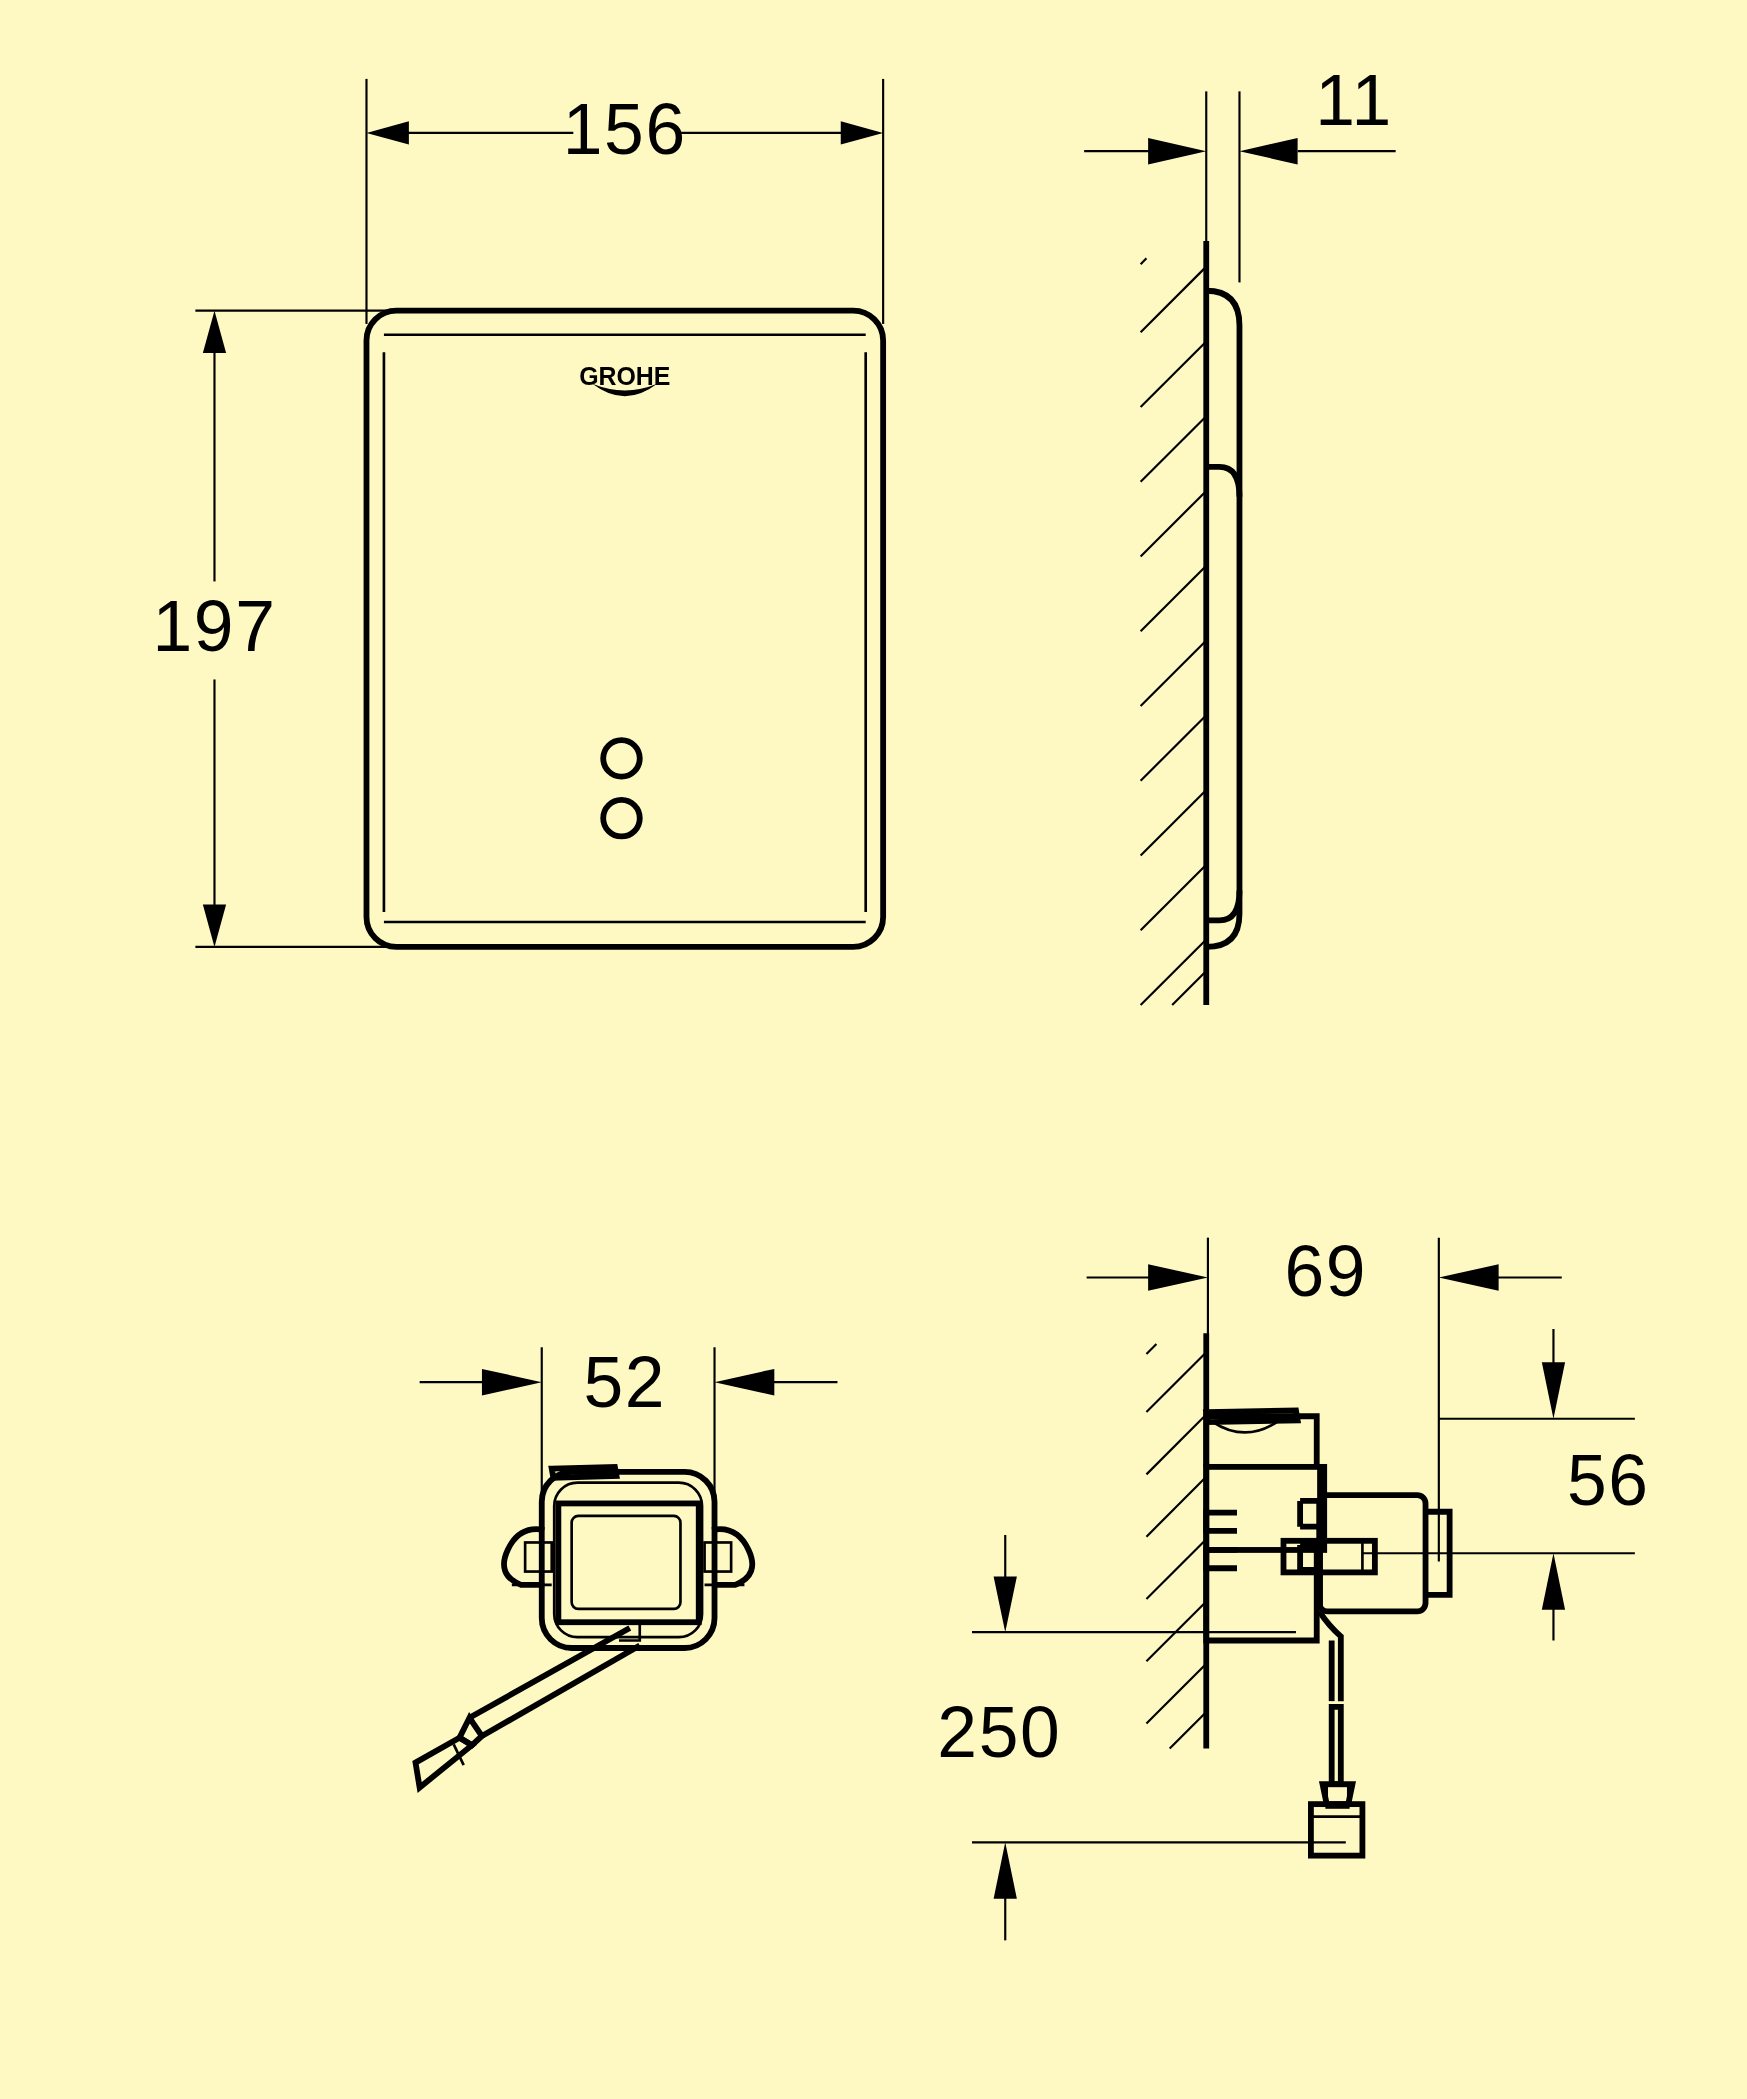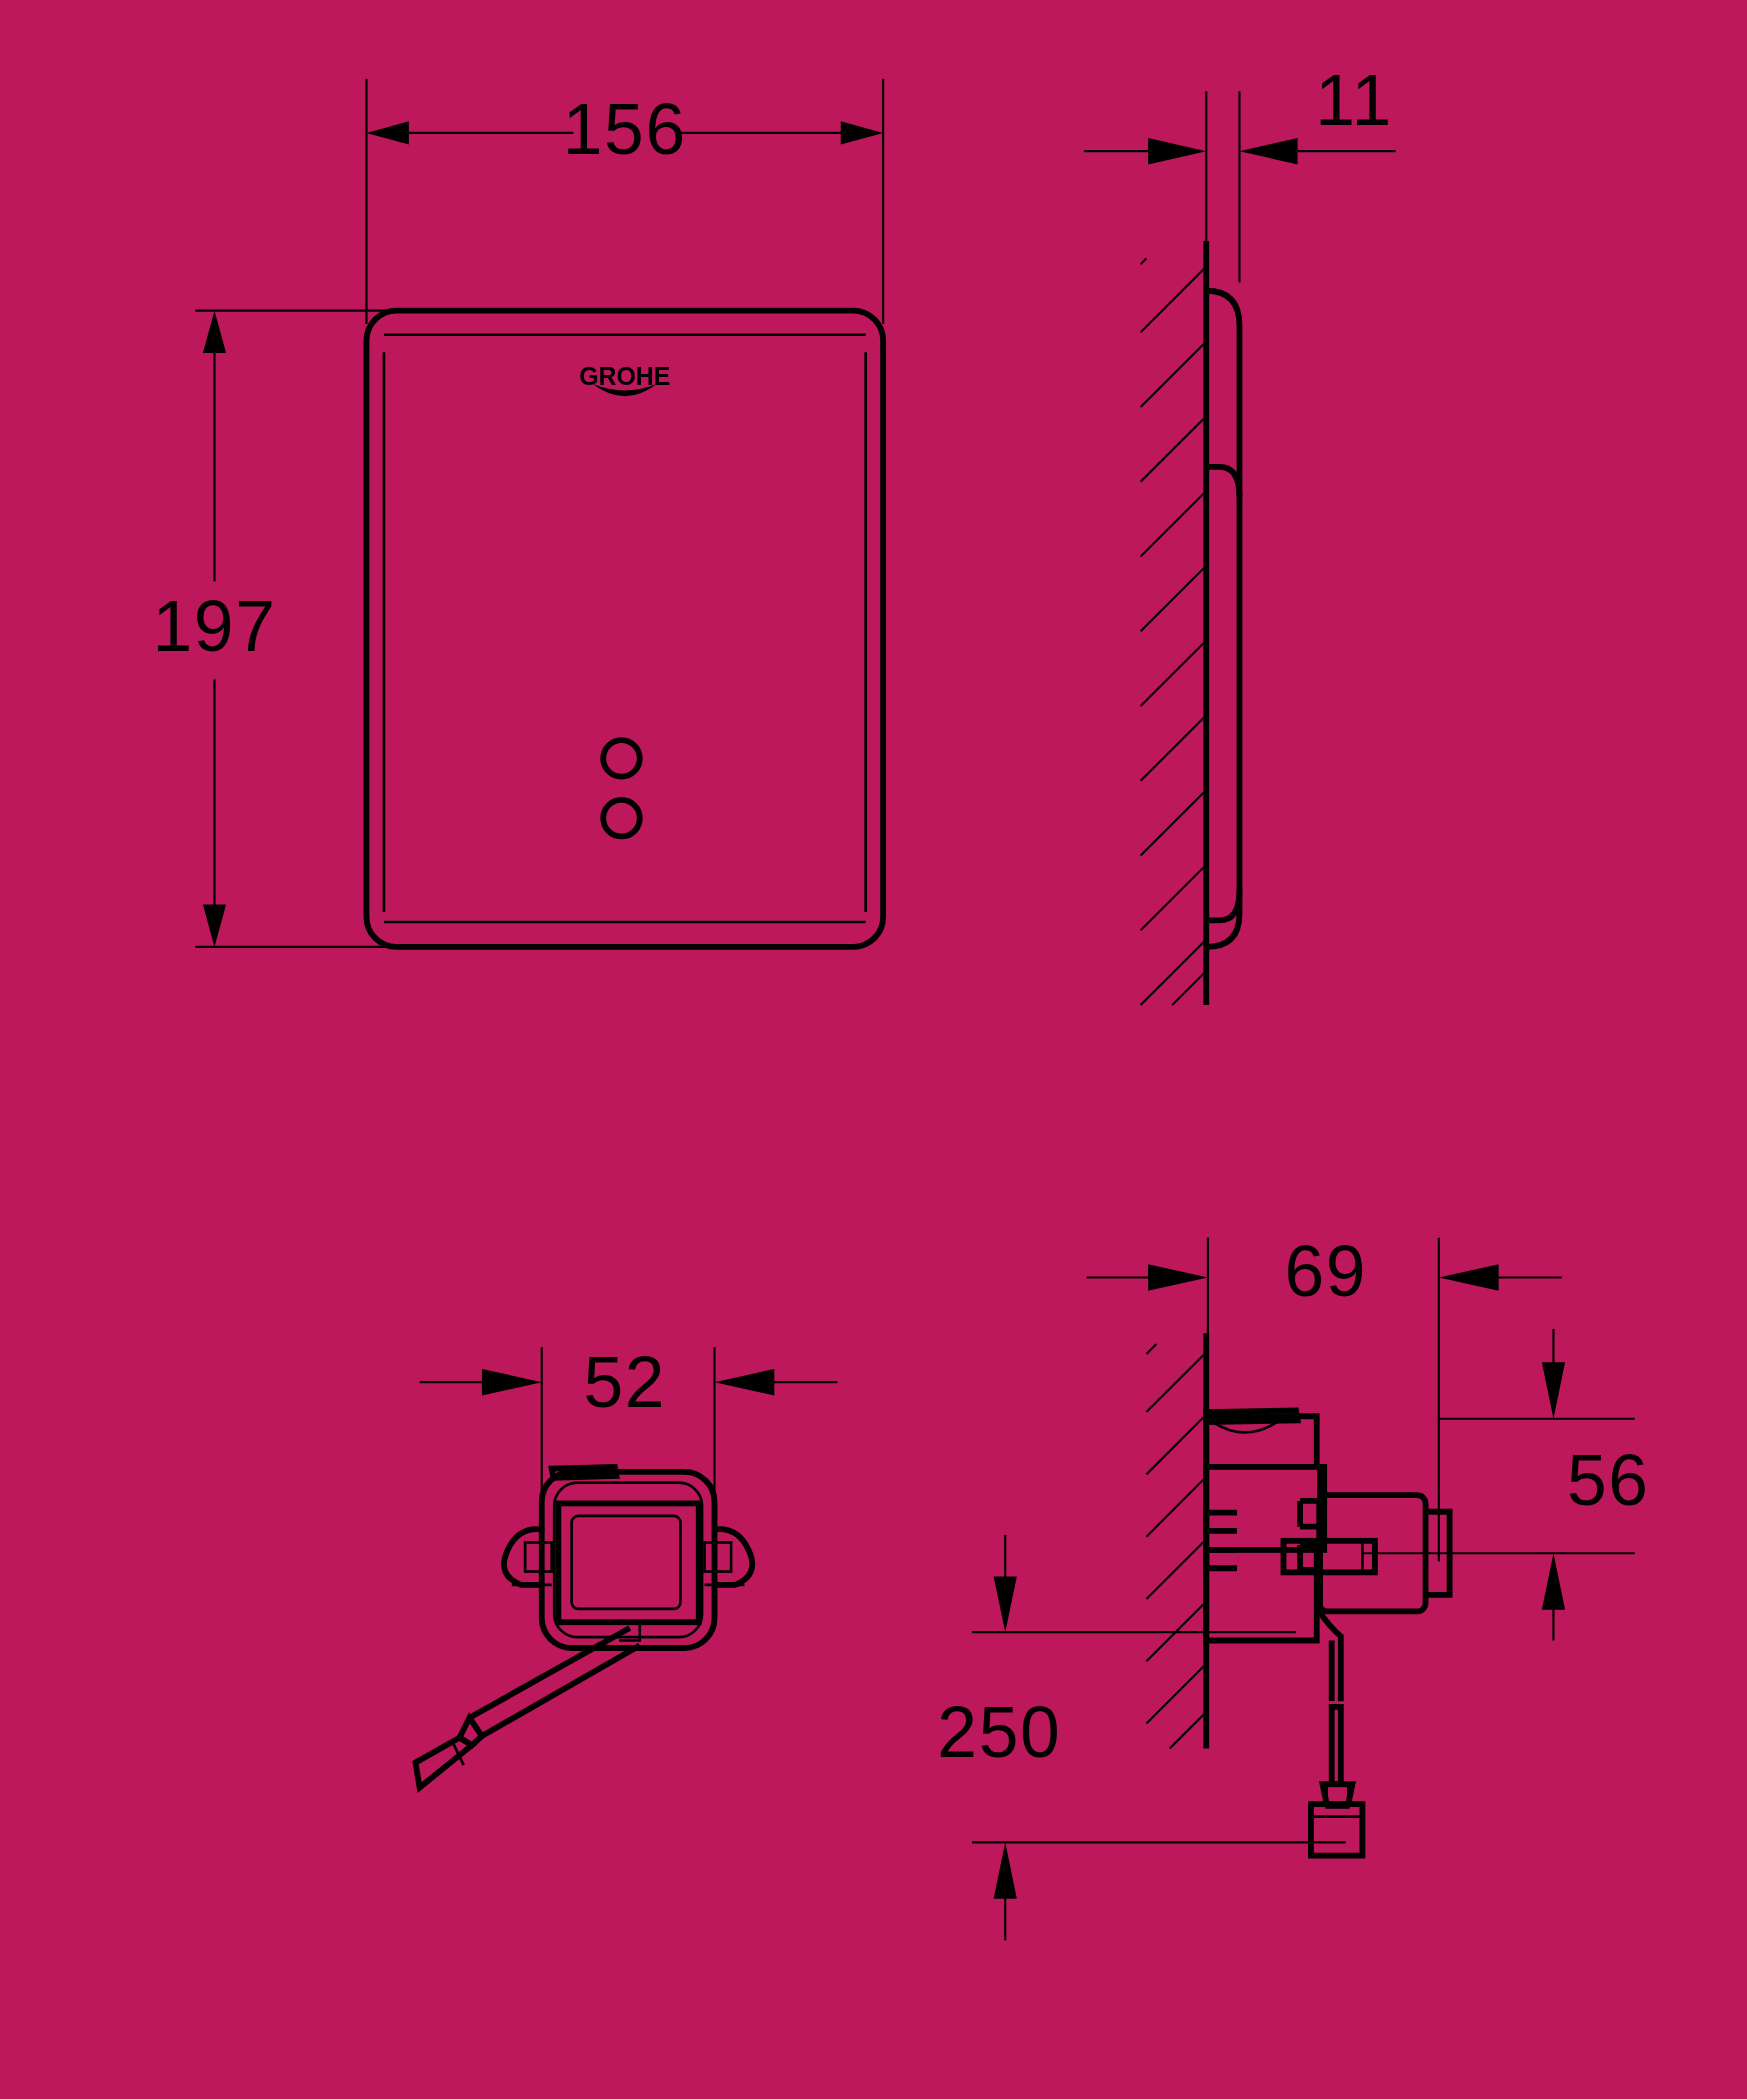--- a/index.html
+++ b/index.html
@@ -10,21 +10,21 @@
   body {
     font-family: "Liberation Sans", sans-serif;
     width: 1748px;
     height: 2099px;
     overflow: hidden;
   }
   #drawing-root {
     position: relative;
     width: 1748px;
     height: 2099px;
-    background: #be185d;
+    background: #fef9c3;
   }
   #drawing-svg {
     position: absolute;
     top: 0;
     left: 0;
     width: 1748px;
     height: 2099px;
     display: block;
   }
   .dim-text {

